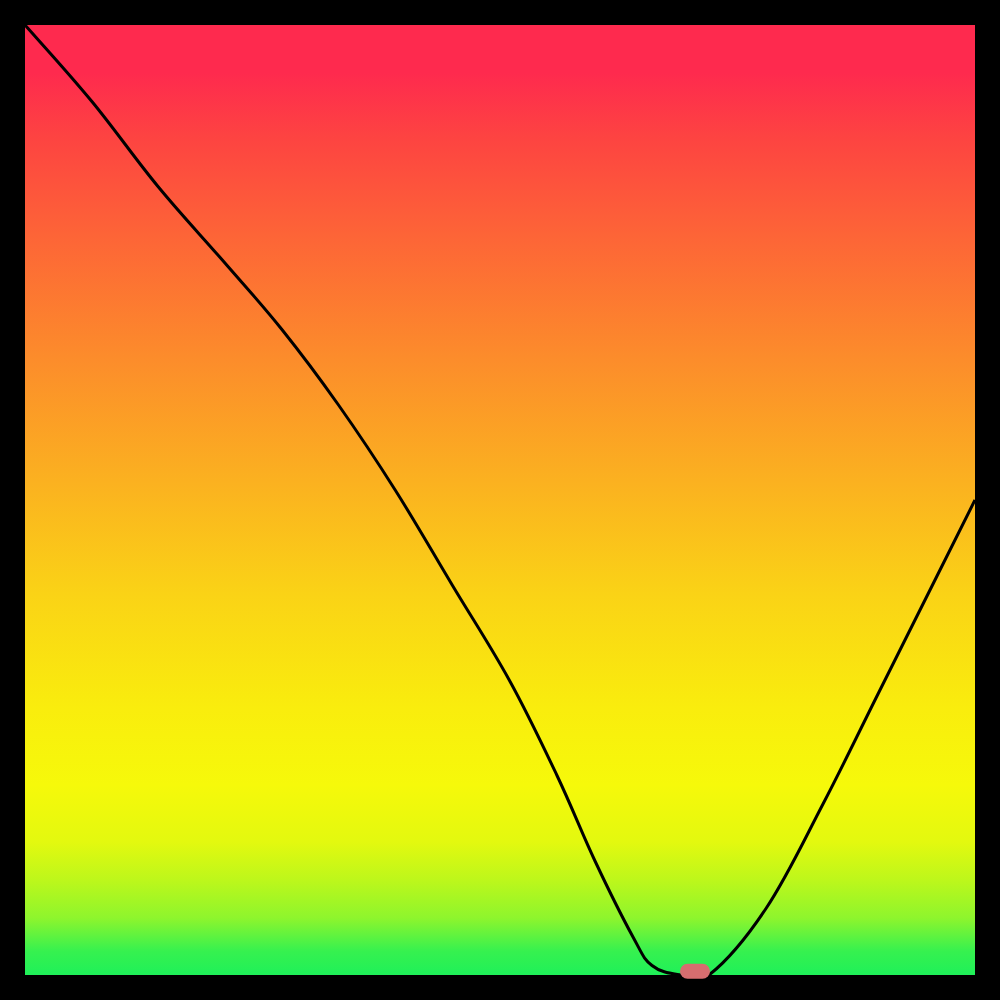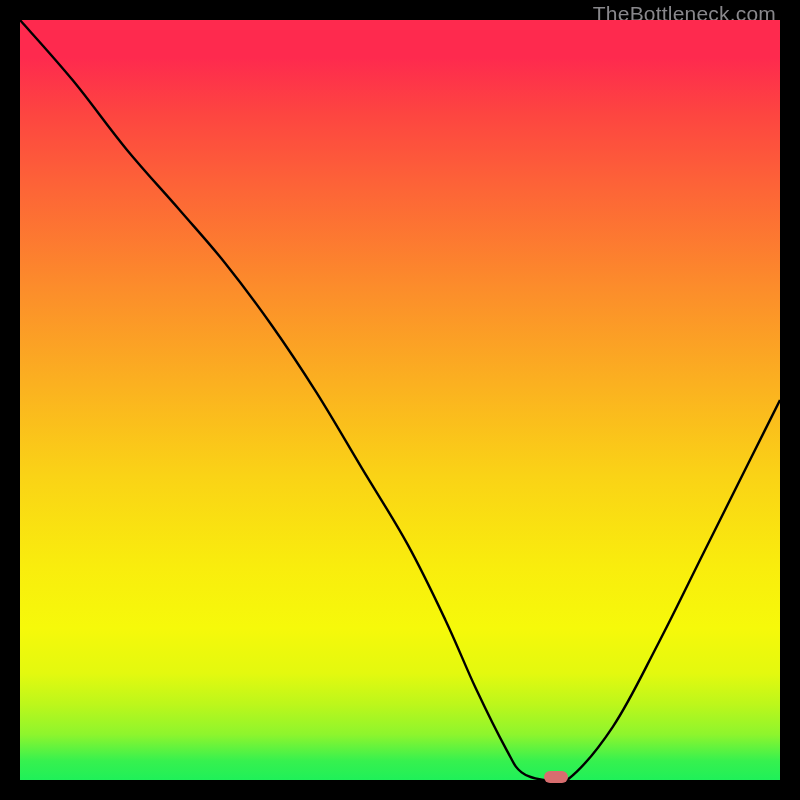--- a/index.html
+++ b/index.html
@@ -61,20 +61,19 @@
     height: 12px;
     border-radius: 6px;
     background: #d76d6f;
     transform: translate(-50%, -50%);
   }
 </style>
 </head>
 <body>
 
 <div class="frame">
-  <div class="watermark">TheBottleneck.com</div>
   <div class="plot-area">
     <svg class="curve" viewBox="0 0 760 760" preserveAspectRatio="none">
       <path id="curve-path" d="M 0 0 C 9.576 10.943999999999992, 34.048 37.54399999999995, 53.2 60.799999999999955 C 72.352 84.05599999999995, 87.248 105.94400000000005, 106.4 129.20000000000005 C 125.552 152.45600000000005, 141.816 169.48000000000002, 159.6 190 C 177.384 210.51999999999998, 188.78400000000002 222.67999999999992, 205.20000000000002 243.19999999999993 C 221.616 263.7199999999999, 234.38400000000001 280.74399999999997, 250.8 304 C 267.216 327.25600000000003, 279.98400000000004 346.40799999999996, 296.40000000000003 372.4 C 312.81600000000003 398.392, 325.584 421.04, 342 448.40000000000003 C 358.416 475.76000000000005, 372.552 497.03999999999996, 387.6 524.4 C 402.648 551.76, 413.288 574.408, 425.6 600.4 C 437.91200000000003 626.3919999999999, 445.056 645.544, 456 668.8 C 466.944 692.0559999999999, 478.192 714.552, 486.40000000000003 729.6 C 494.60800000000006 744.648, 494.76000000000005 746.928, 501.6 752.4 C 508.44 757.872, 516.192 758.632, 524.4 760 C 532.608 761.368, 534.8879999999999 769.576, 547.1999999999999 760 C 559.512 750.424, 576.384 731.424, 592.8000000000001 706.8 C 609.2160000000001 682.1759999999999, 621.984 654.664, 638.4 623.2 C 654.8159999999999 591.7360000000001, 667.584 564.832, 684 532 C 700.416 499.168, 715.9200000000001 468.16, 729.6 440.8 C 743.28 413.44, 754.528 390.944, 760 380" fill="none" stroke="#000" stroke-width="2.4"></path>
     </svg>
     <div id="marker" class="marker" style="left: 535.8px; top: 757px;"></div>
   </div>
 </div>
 
 </body></html>

